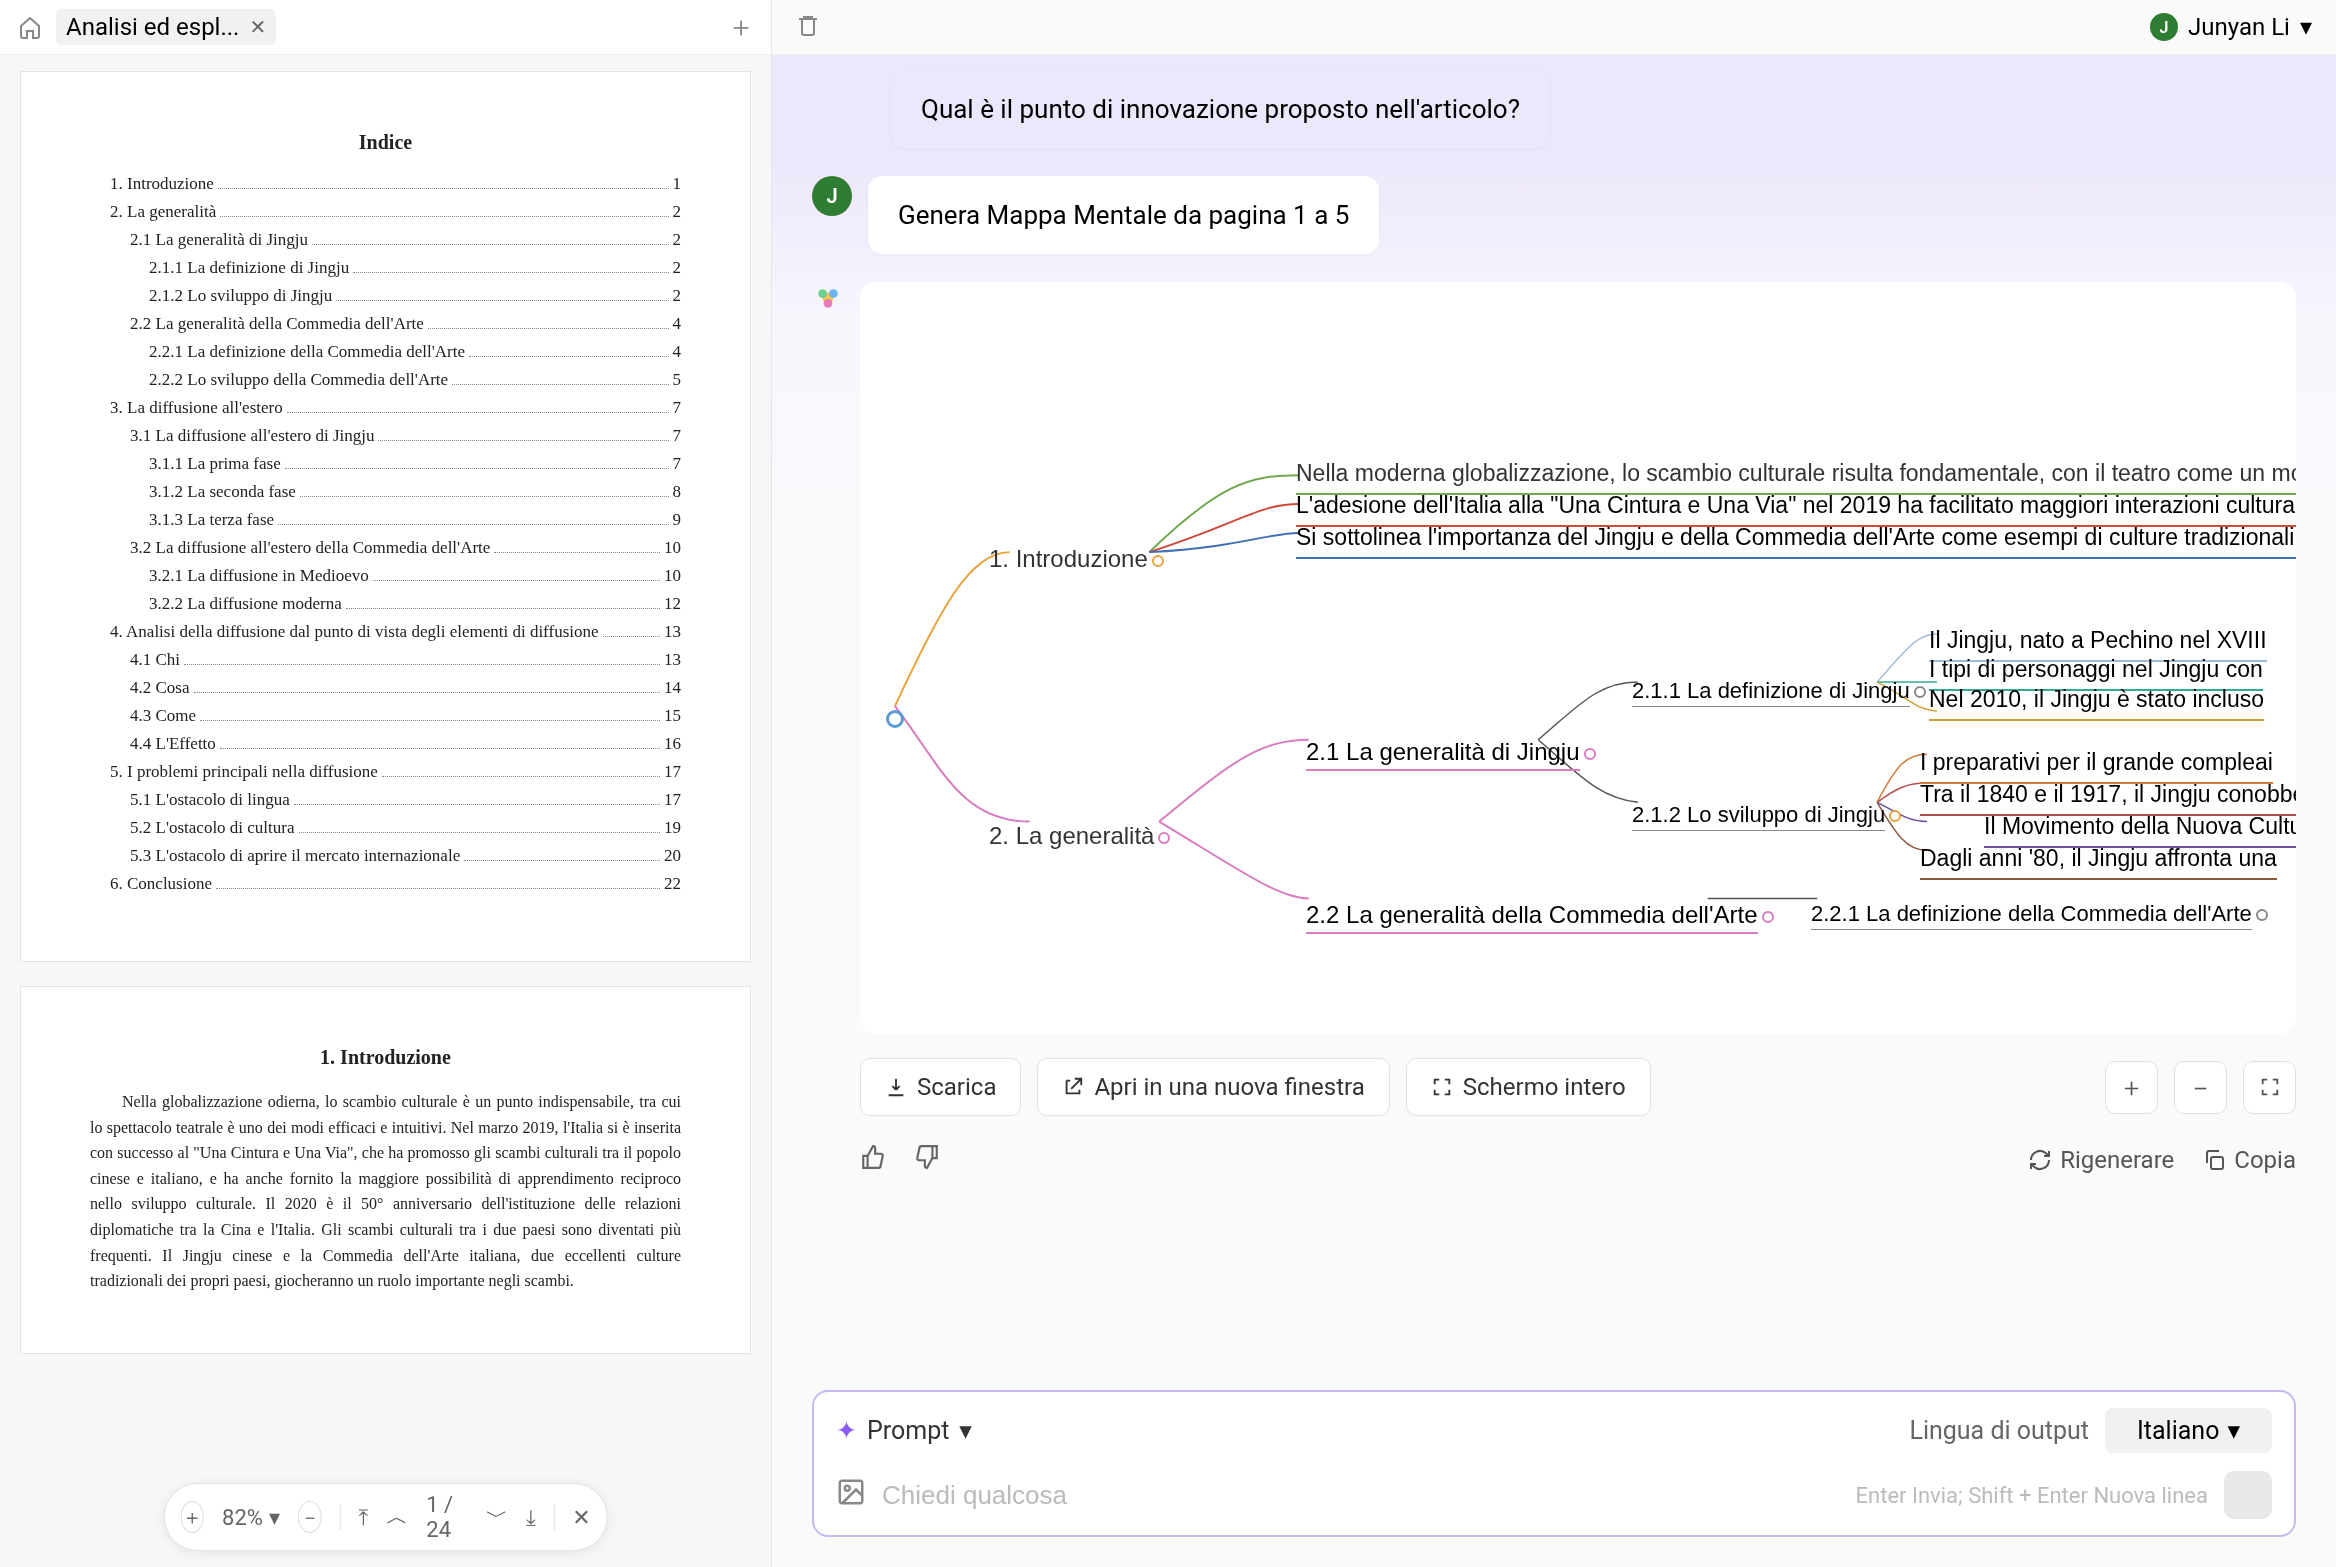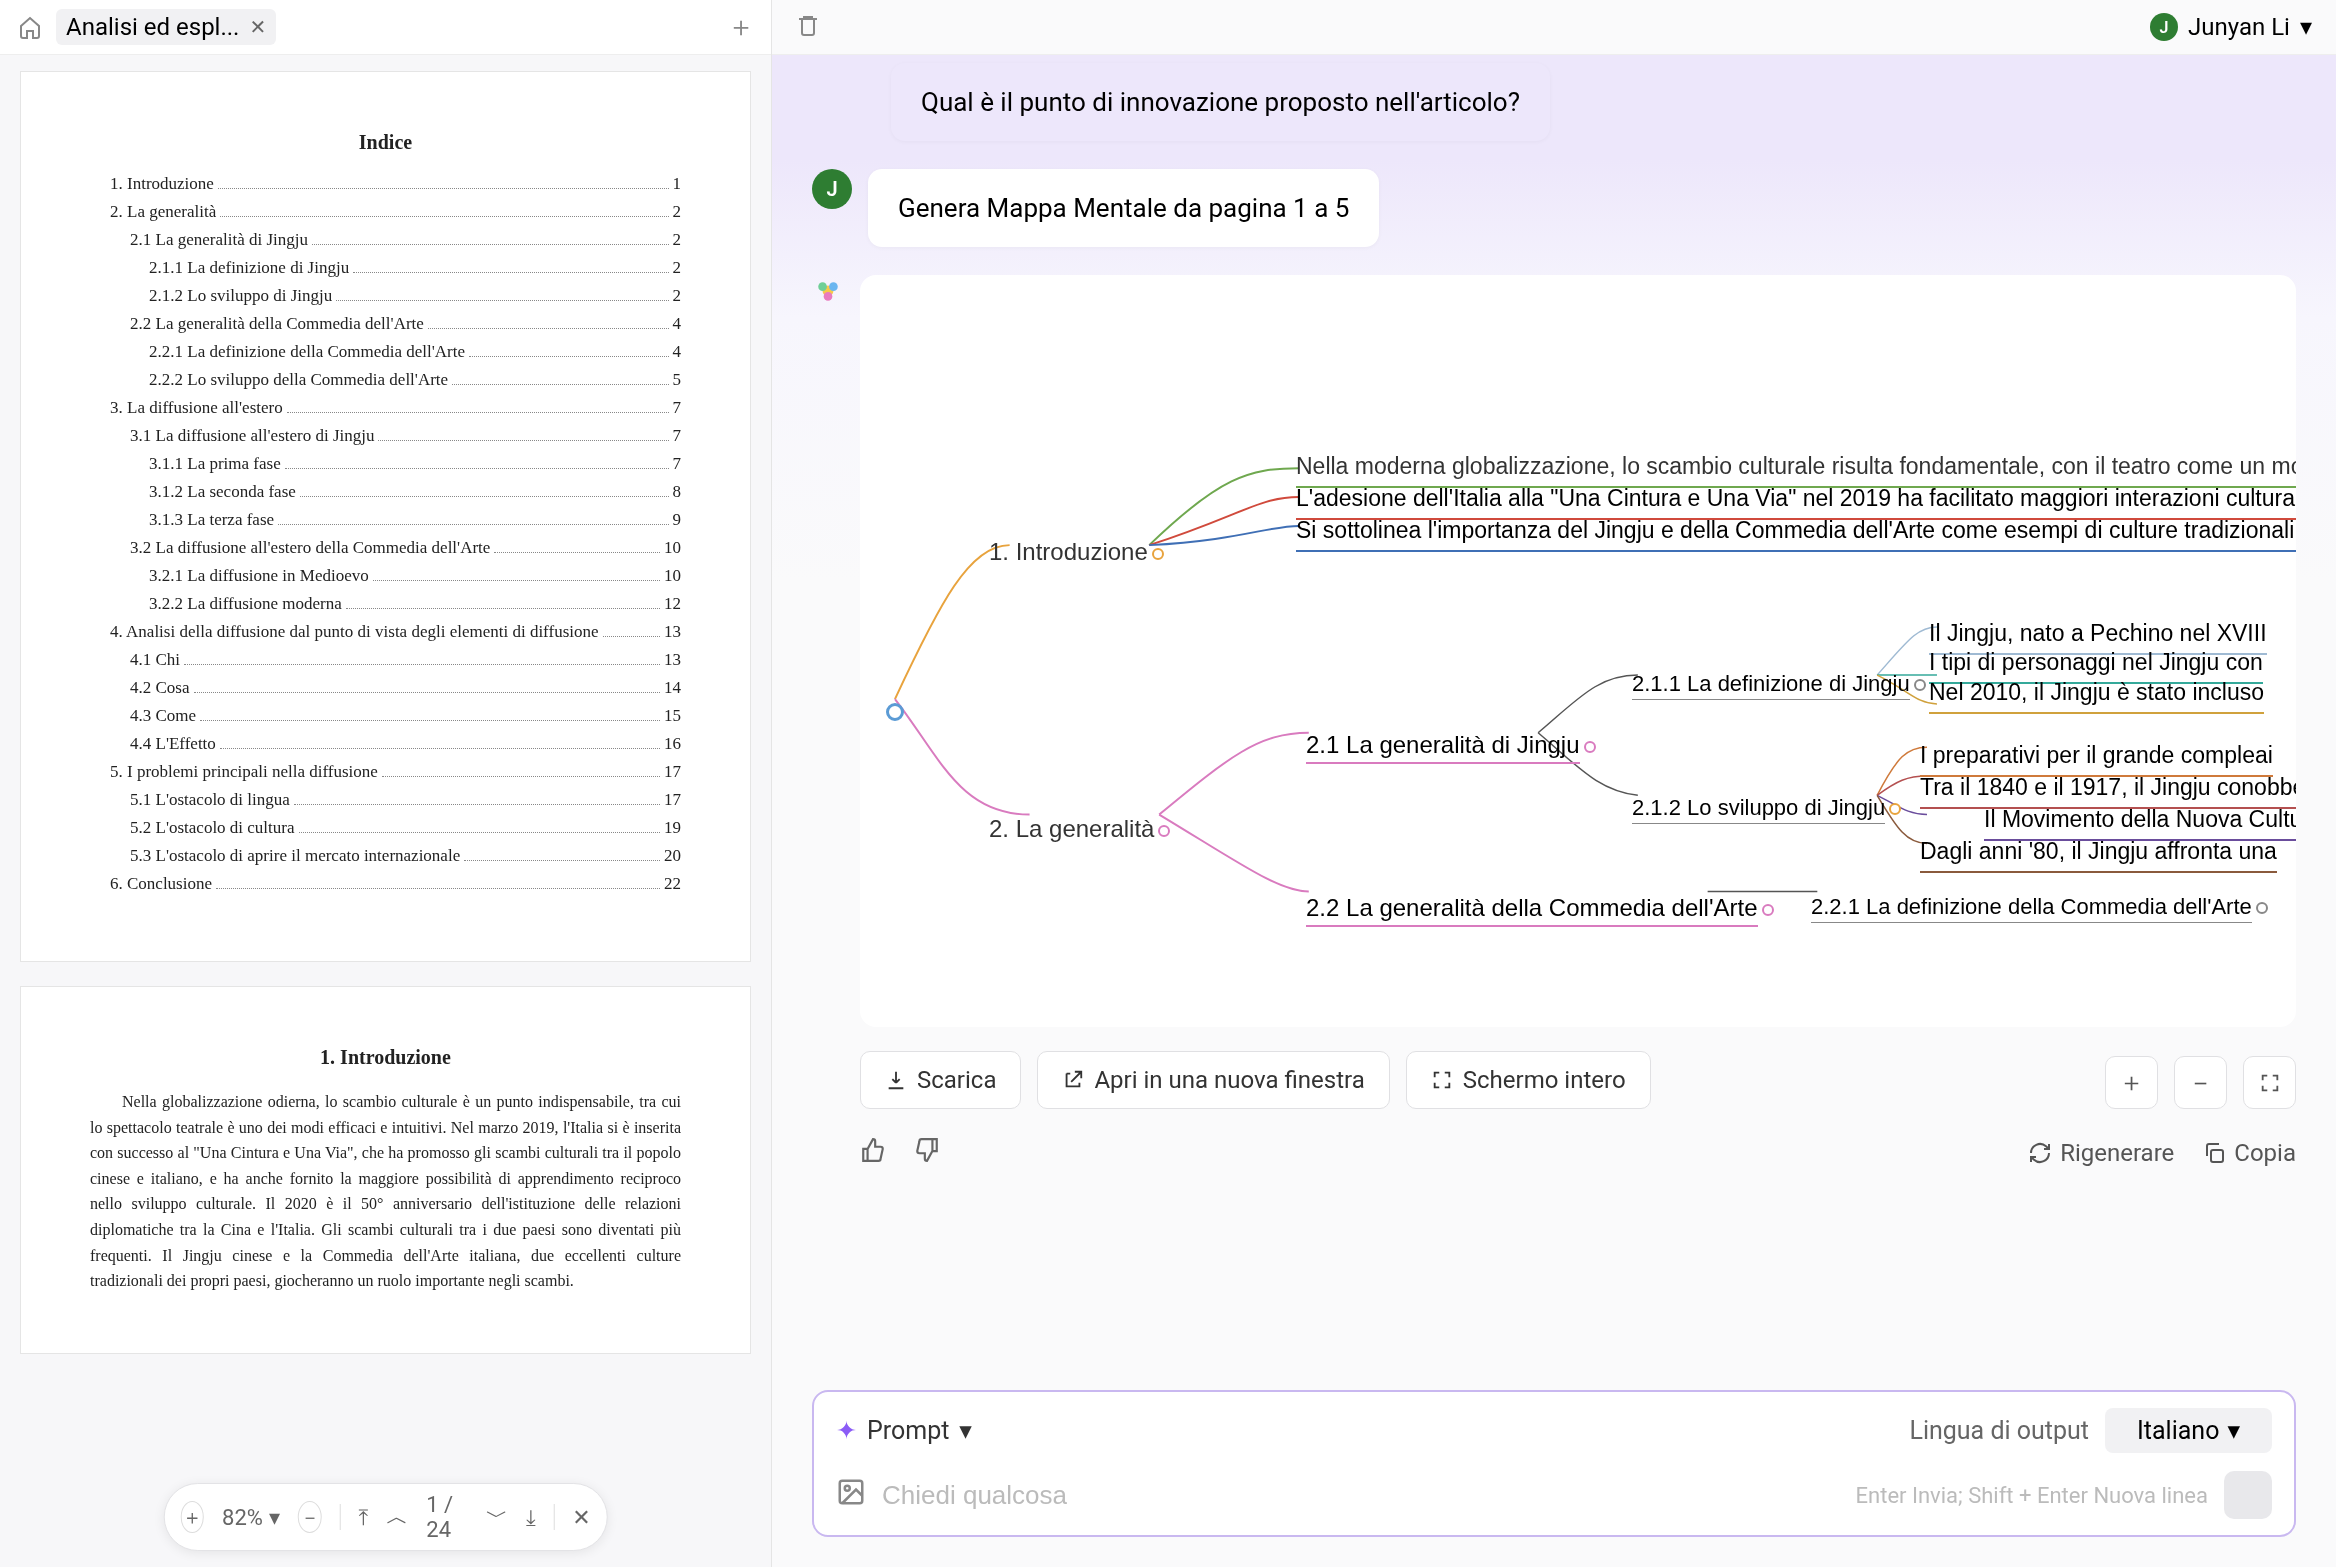--- a/index.html
+++ b/index.html
@@ -101,21 +101,21 @@
       align-items: center;
       padding: 0 24px;
       border-bottom: 1px solid #eee;
     }
     .trash-icon { color: #888; }
     .user { margin-left: auto; display:flex; align-items:center; gap:10px; font-size:24px; }
     .avatar-sm { width:28px; height:28px; border-radius:50%; background:#2e7d32; color:#fff; display:flex; align-items:center; justify-content:center; font-size:16px; font-weight:600; }
     .chat-area {
       flex: 1;
       overflow-y: auto;
-      padding: 8px 40px;
+      padding: 15px 40px;
       background: linear-gradient(#ede7fb 0%, #ede7fb 8%, #f7f6fd 20%, #fafafb 40%);
     }
     .bubble-row { display:flex; gap:16px; margin-bottom: 28px; }
     .bubble {
       background: #fff;
       border-radius: 14px;
       padding: 24px 30px;
       font-size: 26px;
       box-shadow: 0 1px 4px rgba(0,0,0,0.04);
     }
@@ -129,21 +129,21 @@
       overflow: hidden;
       position: relative;
       height: 752px;
     }
     .mindmap-inner { position: relative; width:100%; height:100%; font-family: -apple-system, sans-serif; }
     .mm-node { position:absolute; font-size: 24px; white-space: nowrap; }
     .mm-leaf { position:absolute; font-size: 23px; border-bottom: 2px solid; padding-bottom: 6px; white-space: nowrap; }
     .mm-root { position:absolute; width:18px; height:18px; border-radius:50%; border:3px solid #5b9bd5; background:#fff; }
     .mm-circle { display:inline-block; width:12px; height:12px; border-radius:50%; border:2px solid; background:#fff; vertical-align:middle; margin-left:4px; }
     
-    .action-row { display:flex; align-items:flex-end; gap:16px; margin-top: 24px; }
+    .action-row { display:flex; align-items:center; gap:16px; margin-top: 24px; }
     .pill-btn {
       background:#fff; border:1px solid #e0e0e3; border-radius:10px;
       padding: 14px 24px; display:flex; align-items:center; gap:10px;
       font-size: 24px; color:#333;
     }
     .sq-btn {
       width:53px; height:53px; border:1px solid #e0e0e3; border-radius:10px;
       background:#fff; display:flex; align-items:center; justify-content:center; font-size:26px; color:#555;
     }
     .feedback-row { display:flex; align-items:center; gap:28px; margin-top: 28px; font-size:24px; color:#666; }

